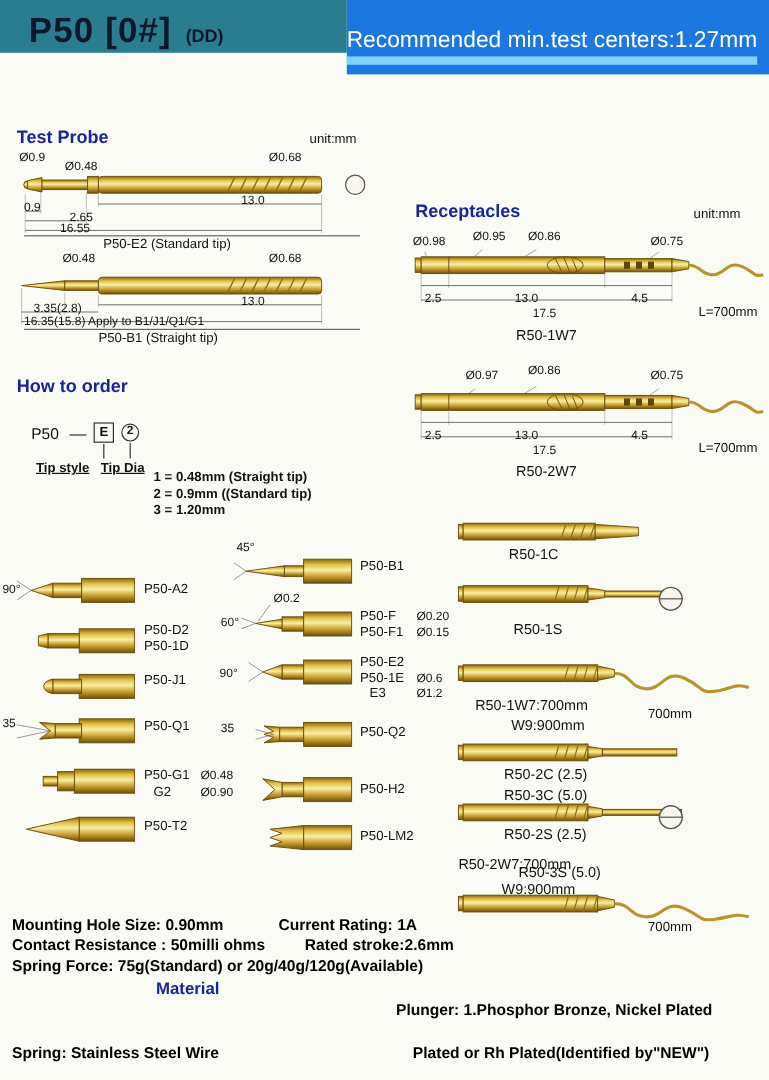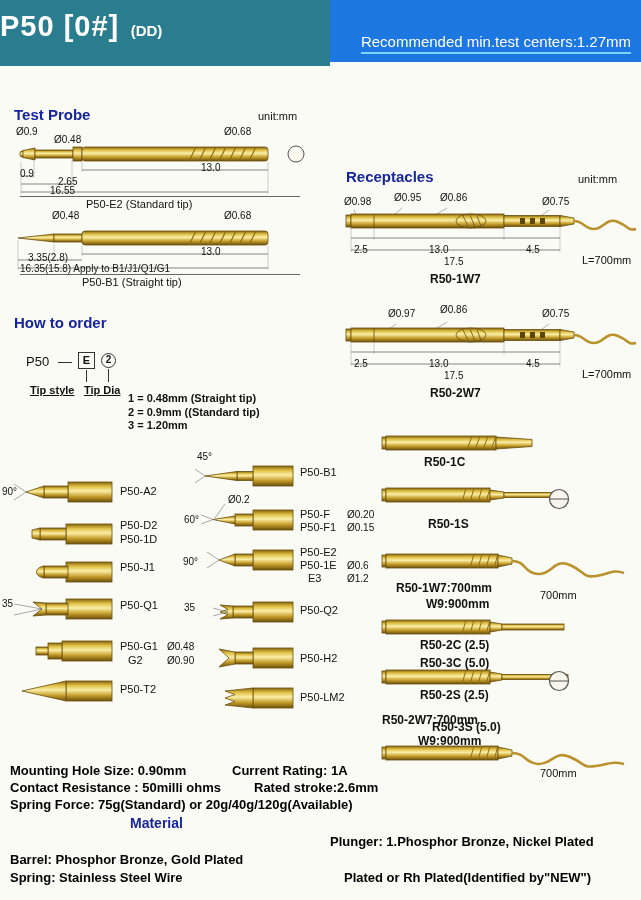--- a/index.html
+++ b/index.html
@@ -1,31 +1,31 @@
 <!DOCTYPE html>
 <html><head>
 <meta charset="utf-8">
 <style>
   *{margin:0;padding:0;box-sizing:border-box}
   html,body{background:#e8e8e8}
   body{font-family:"Liberation Sans",sans-serif}
   .page{position:relative;width:641px;height:900px;background:#fbfbf6;overflow:hidden;margin:0 auto}
   .abs{position:absolute}
   .header{position:absolute;left:0;top:0;width:641px;height:62px;display:flex}
-  .header-left{width:330px;height:66px;background:#2a7d8e;color:#ffffff;padding:10px 0 0 0;white-space:nowrap}
+  .header-left{width:330px;height:44px;background:#2a7d8e;color:#0f172a;padding:10px 0 0 24px;white-space:nowrap}
   .h-title{font-size:29px;font-weight:bold;letter-spacing:1px}
   .h-variant{font-size:15px;font-weight:bold;margin-left:7px}
   .header-right{flex:1;height:62px;background:#1c78e0;display:flex;align-items:flex-end;justify-content:flex-end;padding:0 10px 8px 0}
-  .h-note{color:#fff;font-size:15px;border-bottom:2px solid #7dd3fc;padding-bottom:2px;white-space:nowrap}
+  .h-note{color:#fff;font-size:19px;border-bottom:7px solid #7dd3fc;padding-bottom:2px;white-space:nowrap}
   .sec-h{position:absolute;font-size:15px;font-weight:bold;color:#16259b;white-space:nowrap}
   .unit{position:absolute;font-size:11px;color:#111;white-space:nowrap}
   .dim{position:absolute;font-size:10px;color:#111;white-space:nowrap;line-height:1.1;z-index:3}
   .wlabel{position:absolute;font-size:11px;color:#111;white-space:nowrap;z-index:3}
   .plabel{position:absolute;font-size:11px;font-weight:normal;color:#111;white-space:nowrap;z-index:3}
-  .mlabel{position:absolute;font-size:12px;font-weight:bold;color:#111;white-space:nowrap;z-index:3}
+  .mlabel{position:absolute;font-size:12px;font-weight:normal;color:#111;white-space:nowrap;z-index:3}
   .spec{position:absolute;font-size:13px;font-weight:bold;color:#000;white-space:nowrap}
   .brk{position:absolute;border-top:1px solid #666;height:0}
   .codebox{position:absolute;width:17px;height:17px;border:1.5px solid #333;font-size:11px;font-weight:bold;text-align:center;line-height:14px;color:#111}
   .codecirc{position:absolute;width:15px;height:15px;border:1.5px solid #333;border-radius:50%;font-size:10px;font-weight:bold;text-align:center;line-height:12px;color:#111}
   .vline{position:absolute;width:0;border-left:1px solid #333}
   .olabel{position:absolute;font-size:11px;font-weight:bold;text-decoration:underline;color:#111;white-space:nowrap}
   .opt{font-size:11px;font-weight:bold;color:#111;line-height:13.5px;white-space:nowrap}
   svg{position:absolute;overflow:visible}
 </style>
 </head>
@@ -396,18 +396,17 @@
   </svg>
   <span class="wlabel" style="left:540px;top:767px">700mm</span>
 
   <span class="spec" style="left:10px;top:763px">Mounting Hole Size:  0.90mm</span>
   <span class="spec" style="left:232px;top:763px">Current Rating: 1A</span>
   <span class="spec" style="left:10px;top:780px">Contact Resistance : 50milli ohms</span>
   <span class="spec" style="left:254px;top:780px">Rated stroke:2.6mm</span>
   <span class="spec" style="left:10px;top:797px">Spring Force: 75g(Standard) or 20g/40g/120g(Available)</span>
 
   <div class="sec-h" style="left:130px;top:815px;font-size:14px">Material</div>
-  <span class="spec" style="left:10px;top:852px">Barrel:  Phosphor Bronze, Gold Plated</span>
   <span class="spec" style="left:10px;top:870px">Spring:  Stainless Steel Wire</span>
   <span class="spec" style="left:330px;top:834px">Plunger:  1.Phosphor Bronze, Nickel Plated</span>
   <span class="spec" style="left:344px;top:870px">Plated or Rh Plated(Identified by"NEW")</span>
 
 </div>
 
 </body></html>

